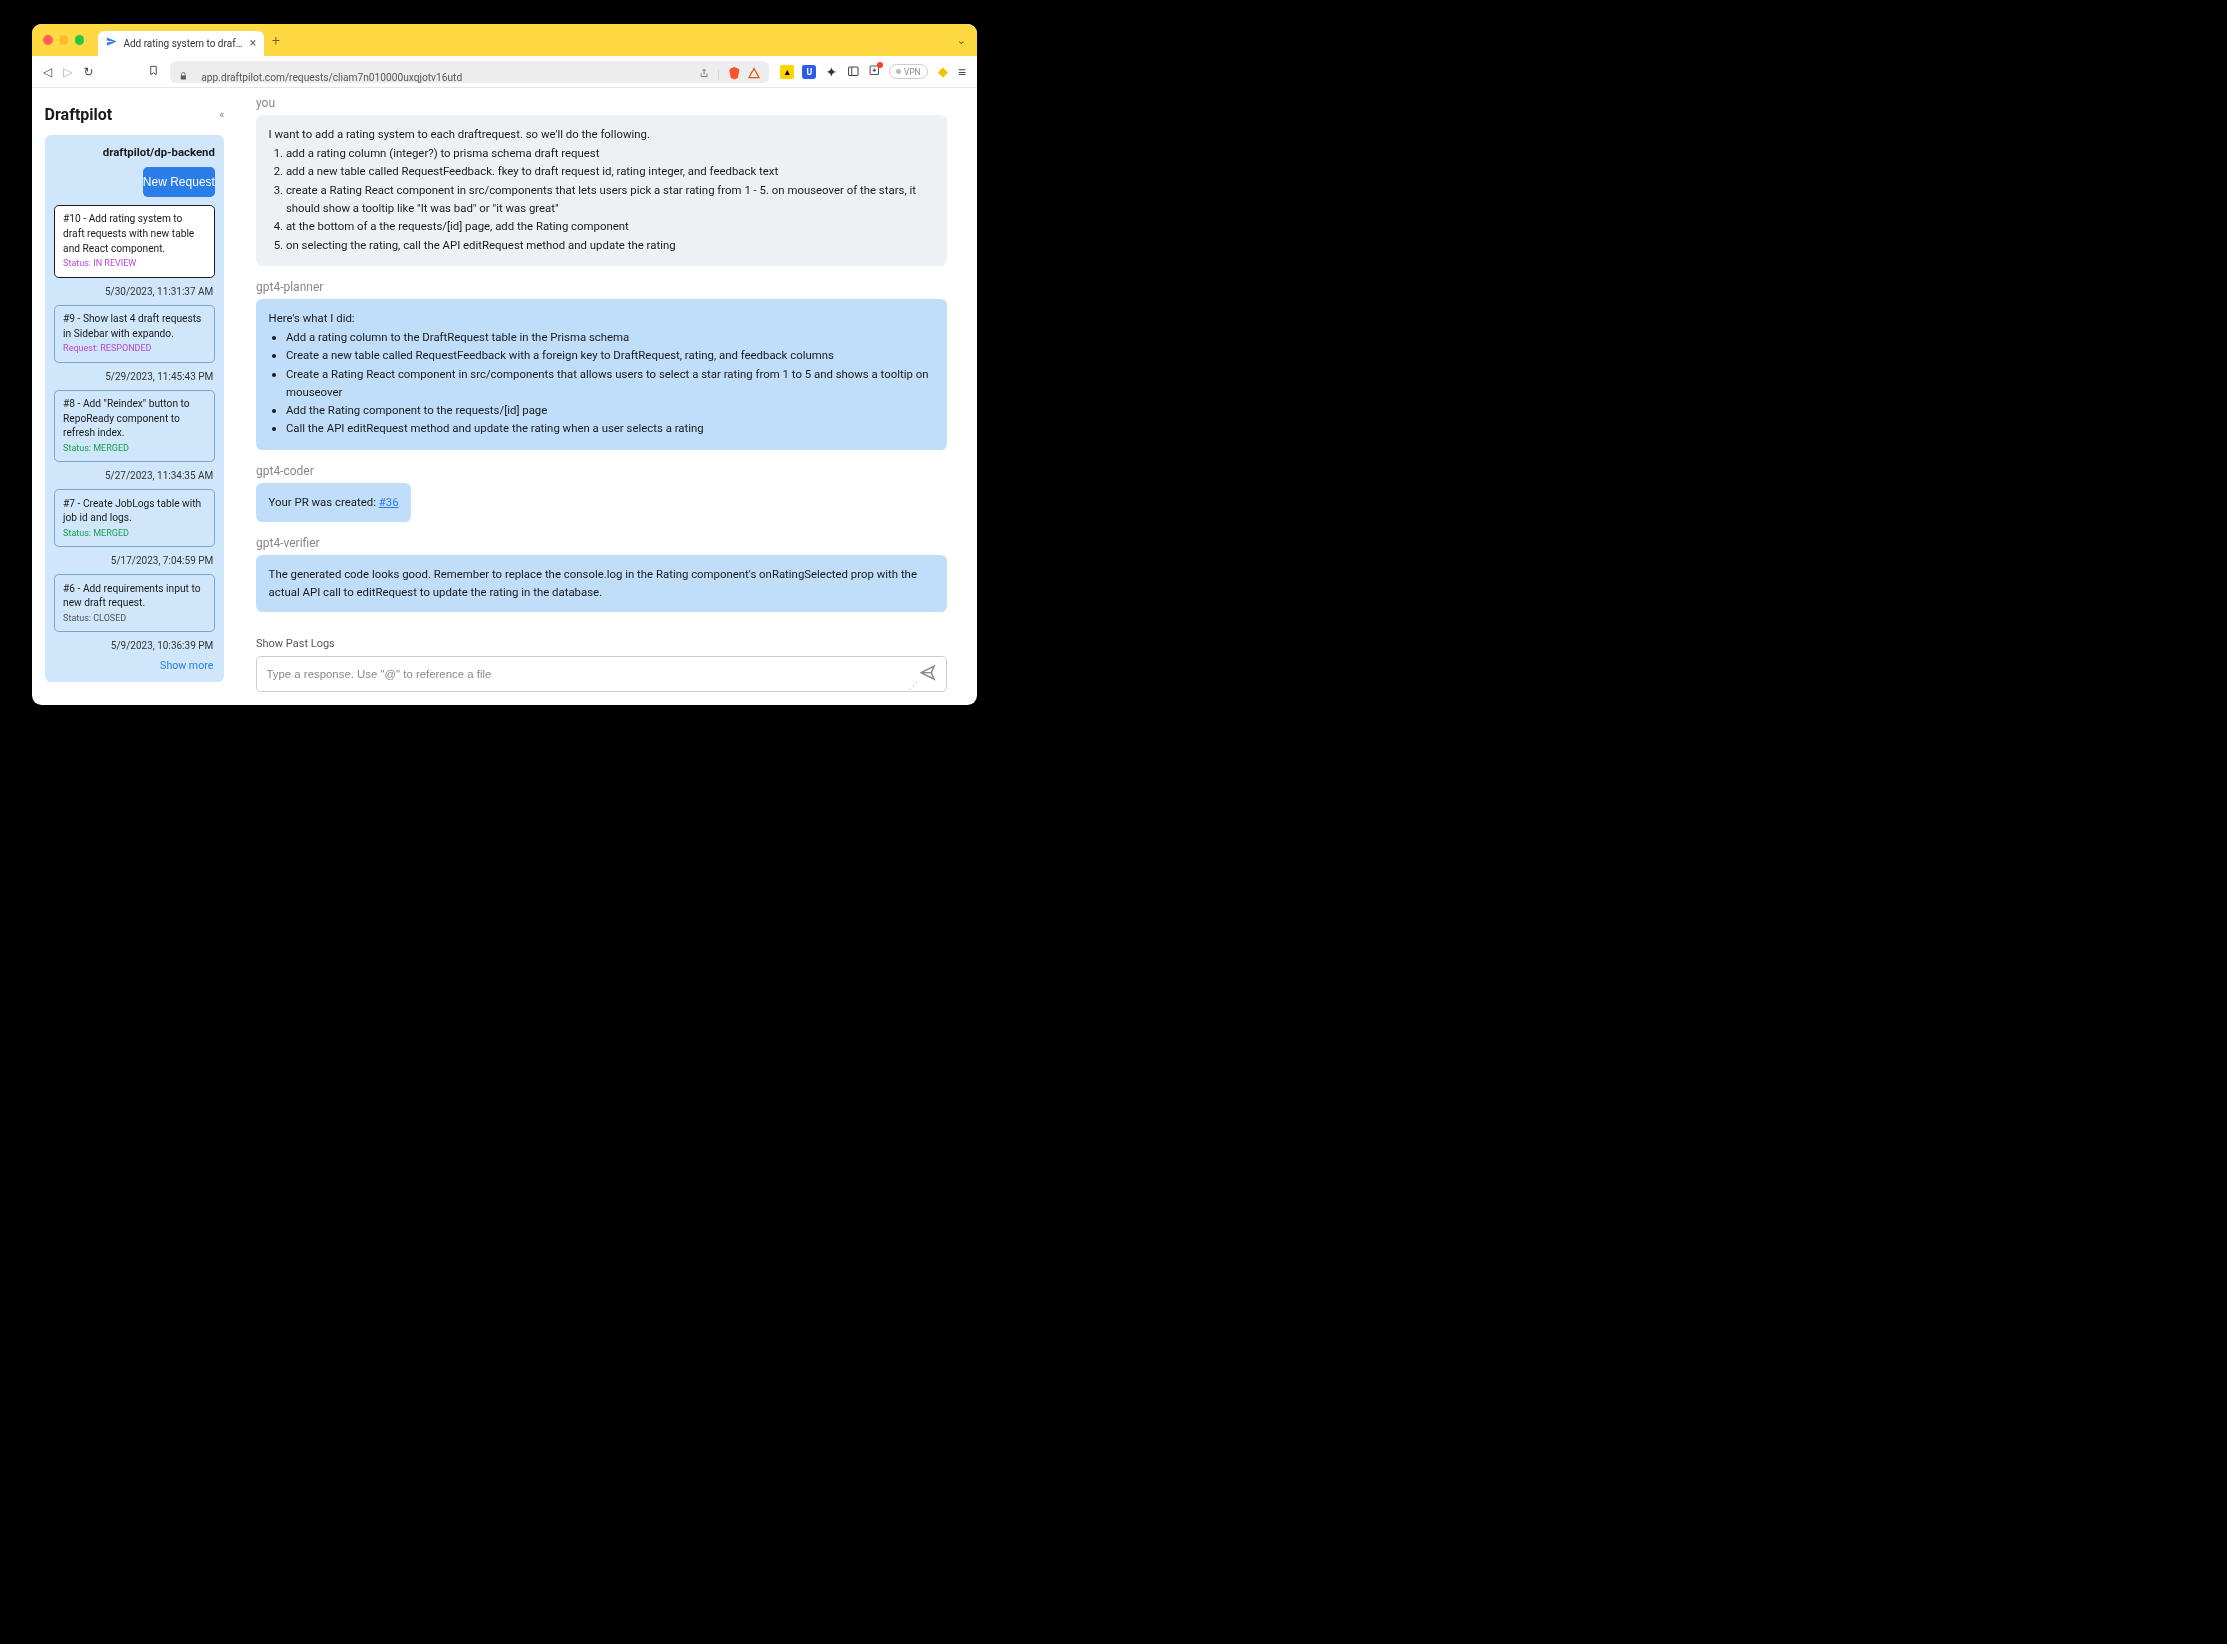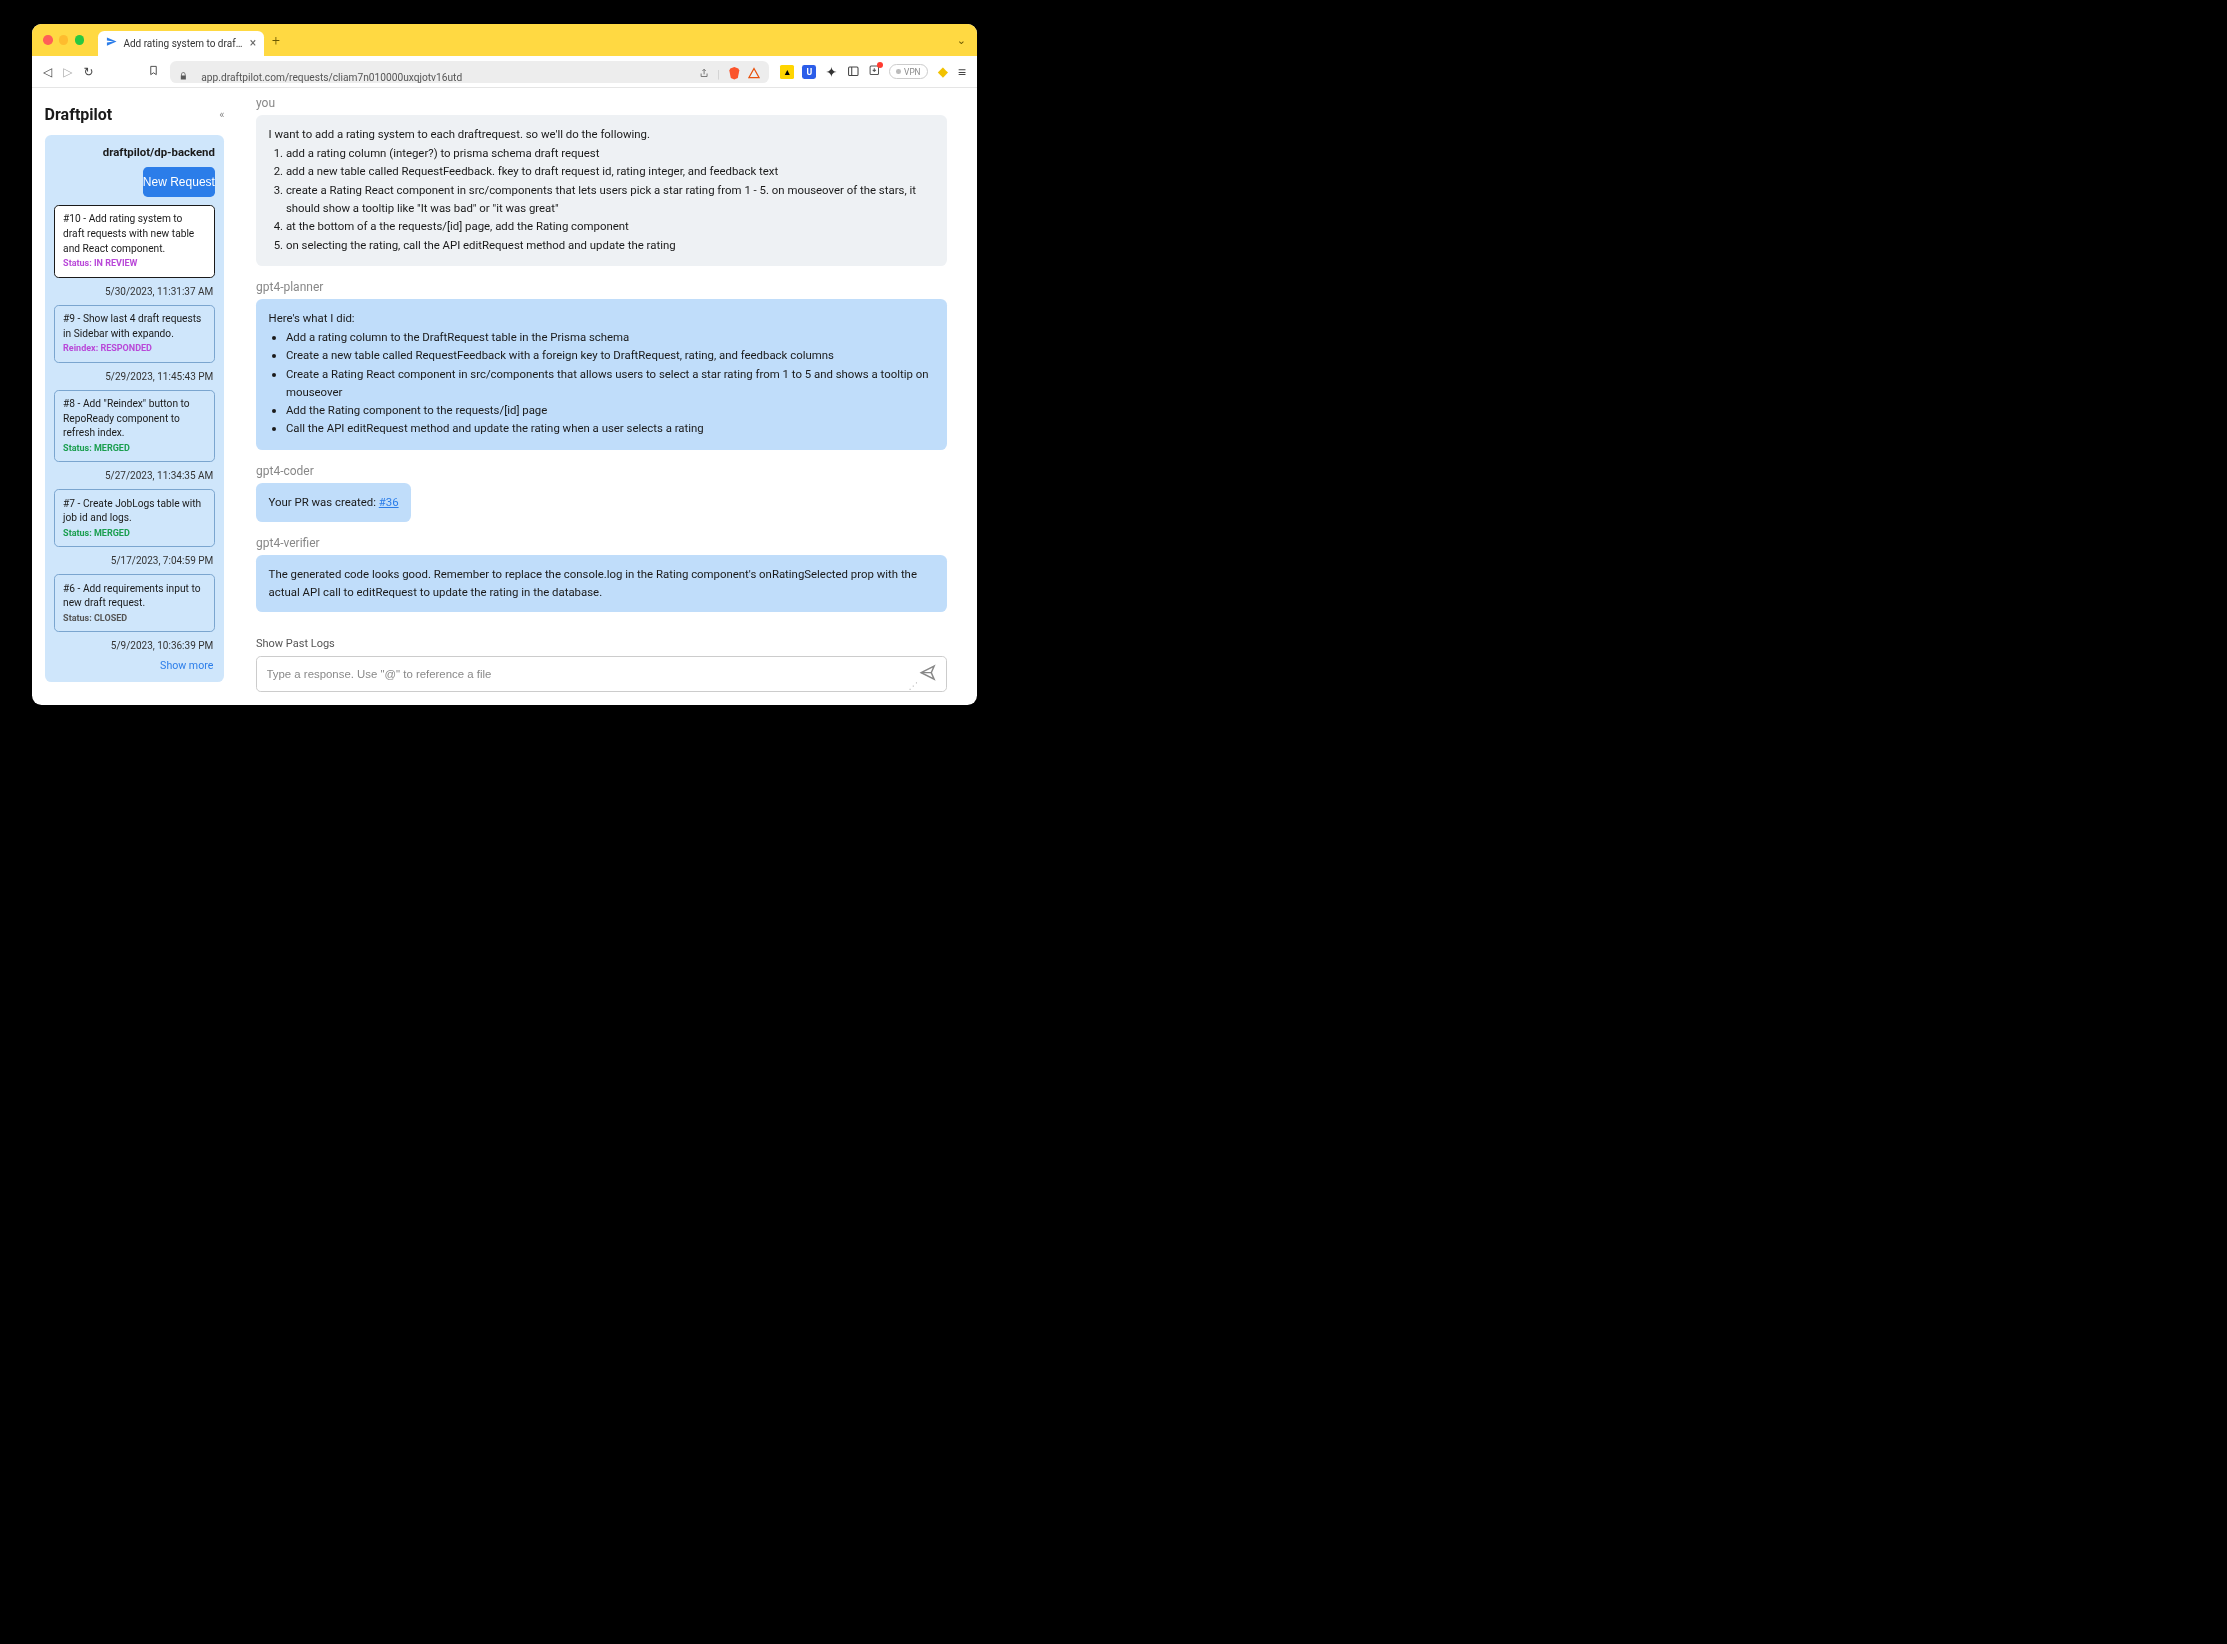--- a/index.html
+++ b/index.html
@@ -149,21 +149,21 @@
       background: #fff;
       border: 1.2px solid #1a1a1a;
       border-radius: 4.7px;
       padding: 6.3px 8px;
       font-size: 10.2px;
       line-height: 1.45;
       cursor: pointer;
     }
     .request-card.inactive { border-color: #7aa5cf; background: transparent; }
     .req-title { color: #1a1a1a; }
-    .req-status { font-size: 9px; margin-top: 0.8px; font-weight: bold; }
+    .req-status { font-size: 9px; margin-top: 0.8px; }
     .req-status.review { color: #b948d8; }
     .req-status.responded { color: #b948d8; }
     .req-status.merged { color: #1a9e4f; }
     .req-status.closed { color: #555; }
     .timestamp { font-size: 10px; color: #333; padding: 0 1.6px; }
     .show-more { color: #2b7de9; font-size: 10.6px; cursor: pointer; padding: 0 1.6px; }
 
     .main {
       flex: 1;
       padding: 8px 30px 12.6px 19px;
@@ -314,21 +314,21 @@
         <button class="new-request-btn">New Request</button>
 
         <div class="request-card">
           <div class="req-title">#10 - Add rating system to draft requests with new table and React component.</div>
           <div class="req-status review">Status: IN REVIEW</div>
         </div>
         <div class="timestamp">5/30/2023, 11:31:37 AM</div>
 
         <div class="request-card inactive">
           <div class="req-title">#9 - Show last 4 draft requests in Sidebar with expando.</div>
-          <div class="req-status responded">Reindex: RESPONDED</div>
+          <div class="req-status responded">Request: RESPONDED</div>
         </div>
         <div class="timestamp">5/29/2023, 11:45:43 PM</div>
 
         <div class="request-card inactive">
           <div class="req-title">#8 - Add "Reindex" button to RepoReady component to refresh index.</div>
           <div class="req-status merged">Status: MERGED</div>
         </div>
         <div class="timestamp">5/27/2023, 11:34:35 AM</div>
 
         <div class="request-card inactive">

